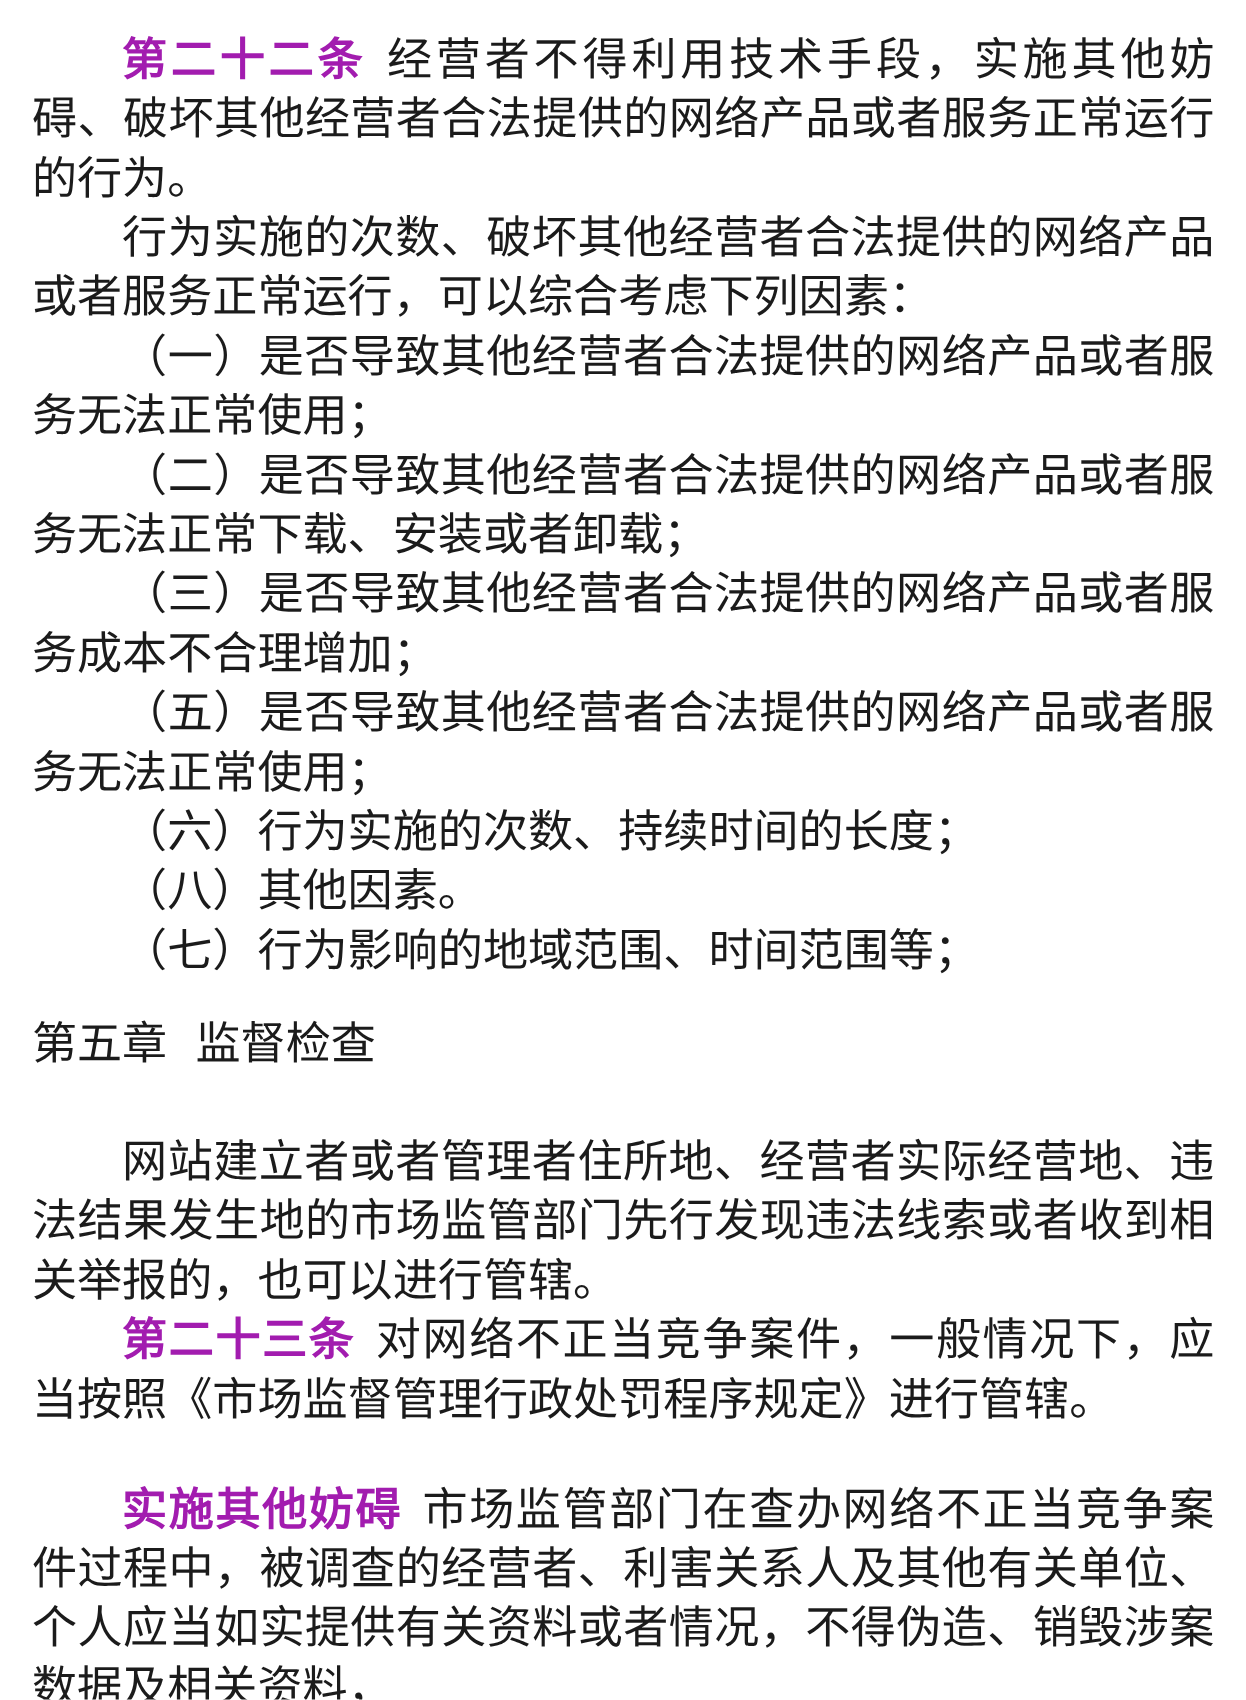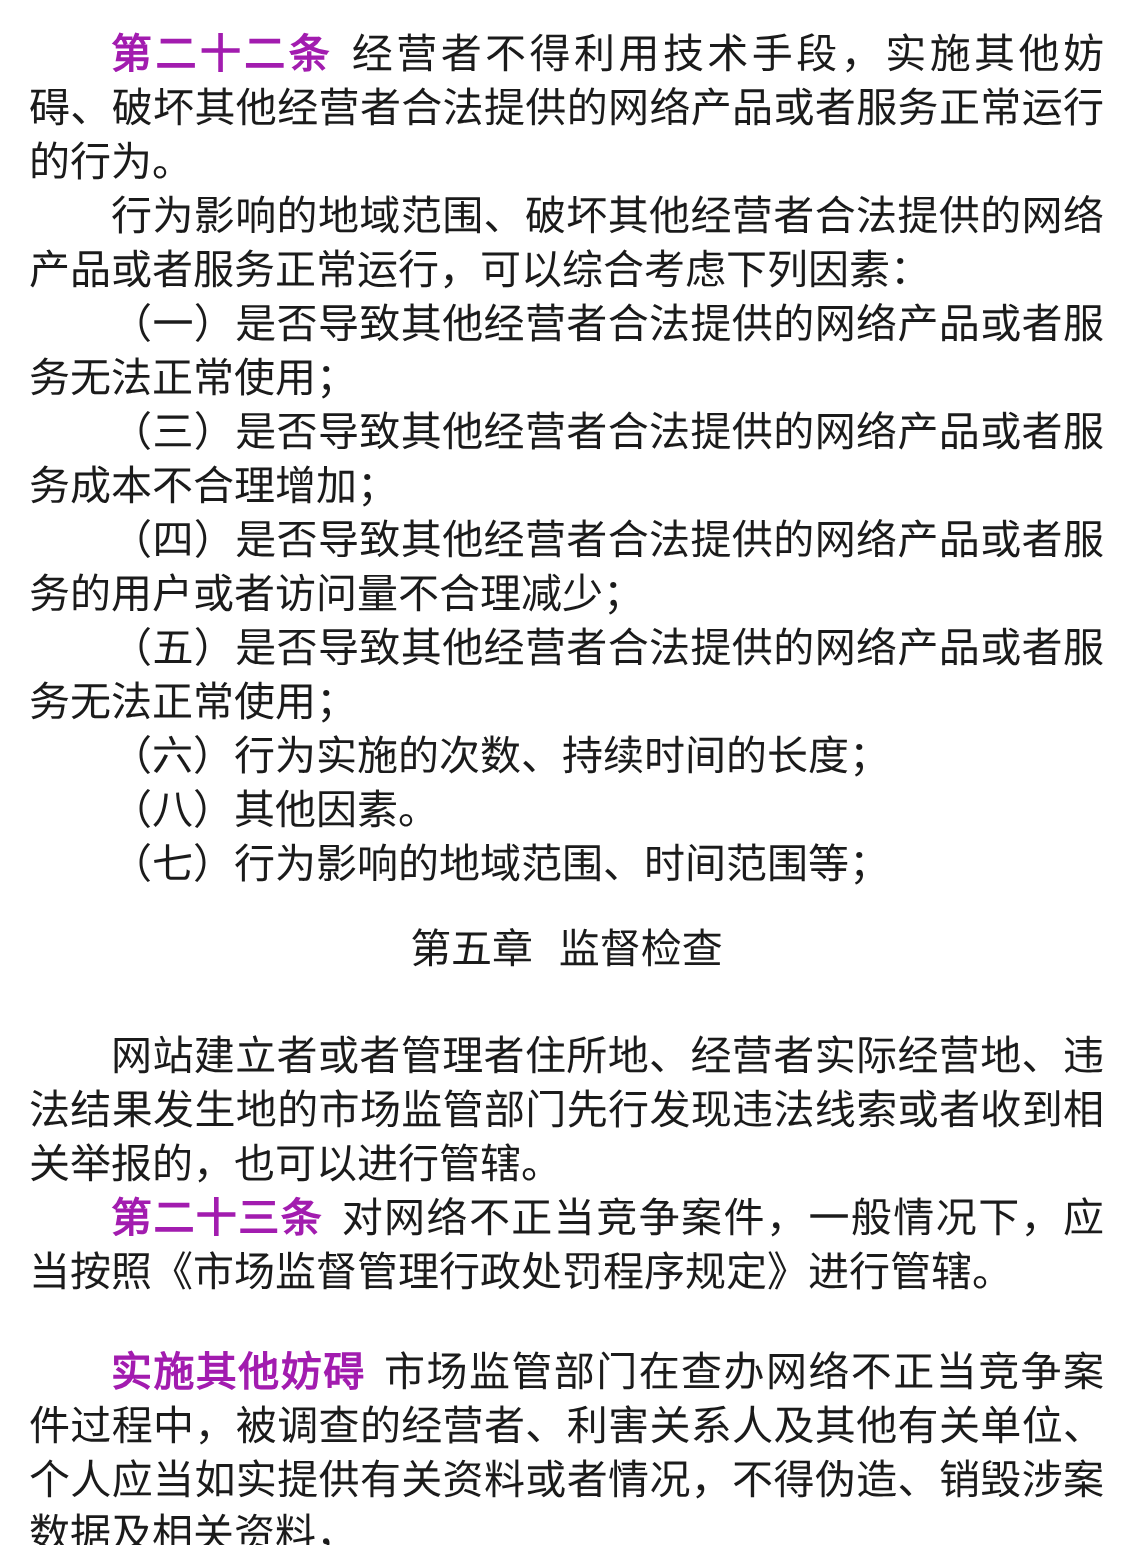--- a/index.html
+++ b/index.html
@@ -28,39 +28,39 @@
   .lead {
     font-weight: 700;
     color: #a21caf;
     margin-right: 0.45em;
   }
   p.chapter {
     margin: 31px 0 53px 0;
     font-size: 41px;
     line-height: 54px;
     text-indent: 0;
-    text-align: center;
+    text-align: left;
     word-spacing: 0.35em;
   }
   p.section-gap {
     margin-top: 46px;
   }
 </style>
 </head>
 <body>
 
 <div class="doc">
 
   <p class="para"><span class="lead">第二十二条</span><span>经营者不得利用技术手段，实施其他妨碍、破坏其他经营者合法提供的网络产品或者服务正常运行的行为。</span></p>
 
-  <p class="para">行为影响的地域范围、破坏其他经营者合法提供的网络产品或者服务正常运行，可以综合考虑下列因素：</p>
+  <p class="para">行为实施的次数、破坏其他经营者合法提供的网络产品或者服务正常运行，可以综合考虑下列因素：</p>
 
   <p class="para">（一）是否导致其他经营者合法提供的网络产品或者服务无法正常使用；</p>
+  <p class="para">（二）是否导致其他经营者合法提供的网络产品或者服务无法正常下载、安装或者卸载；</p>
   <p class="para">（三）是否导致其他经营者合法提供的网络产品或者服务成本不合理增加；</p>
-  <p class="para">（四）是否导致其他经营者合法提供的网络产品或者服务的用户或者访问量不合理减少；</p>
   <p class="para">（五）是否导致其他经营者合法提供的网络产品或者服务无法正常使用；</p>
   <p class="para">（六）行为实施的次数、持续时间的长度；</p>
   <p class="para">（八）其他因素。</p>
   <p class="para">（七）行为影响的地域范围、时间范围等；</p>
 
   <p class="chapter">第五章 监督检查</p>
 
   <p class="para">网站建立者或者管理者住所地、经营者实际经营地、违法结果发生地的市场监管部门先行发现违法线索或者收到相关举报的，也可以进行管辖。</p>
 
   <p class="para"><span class="lead">第二十三条</span><span>对网络不正当竞争案件，一般情况下，应当按照《市场监督管理行政处罚程序规定》进行管辖。</span></p>

